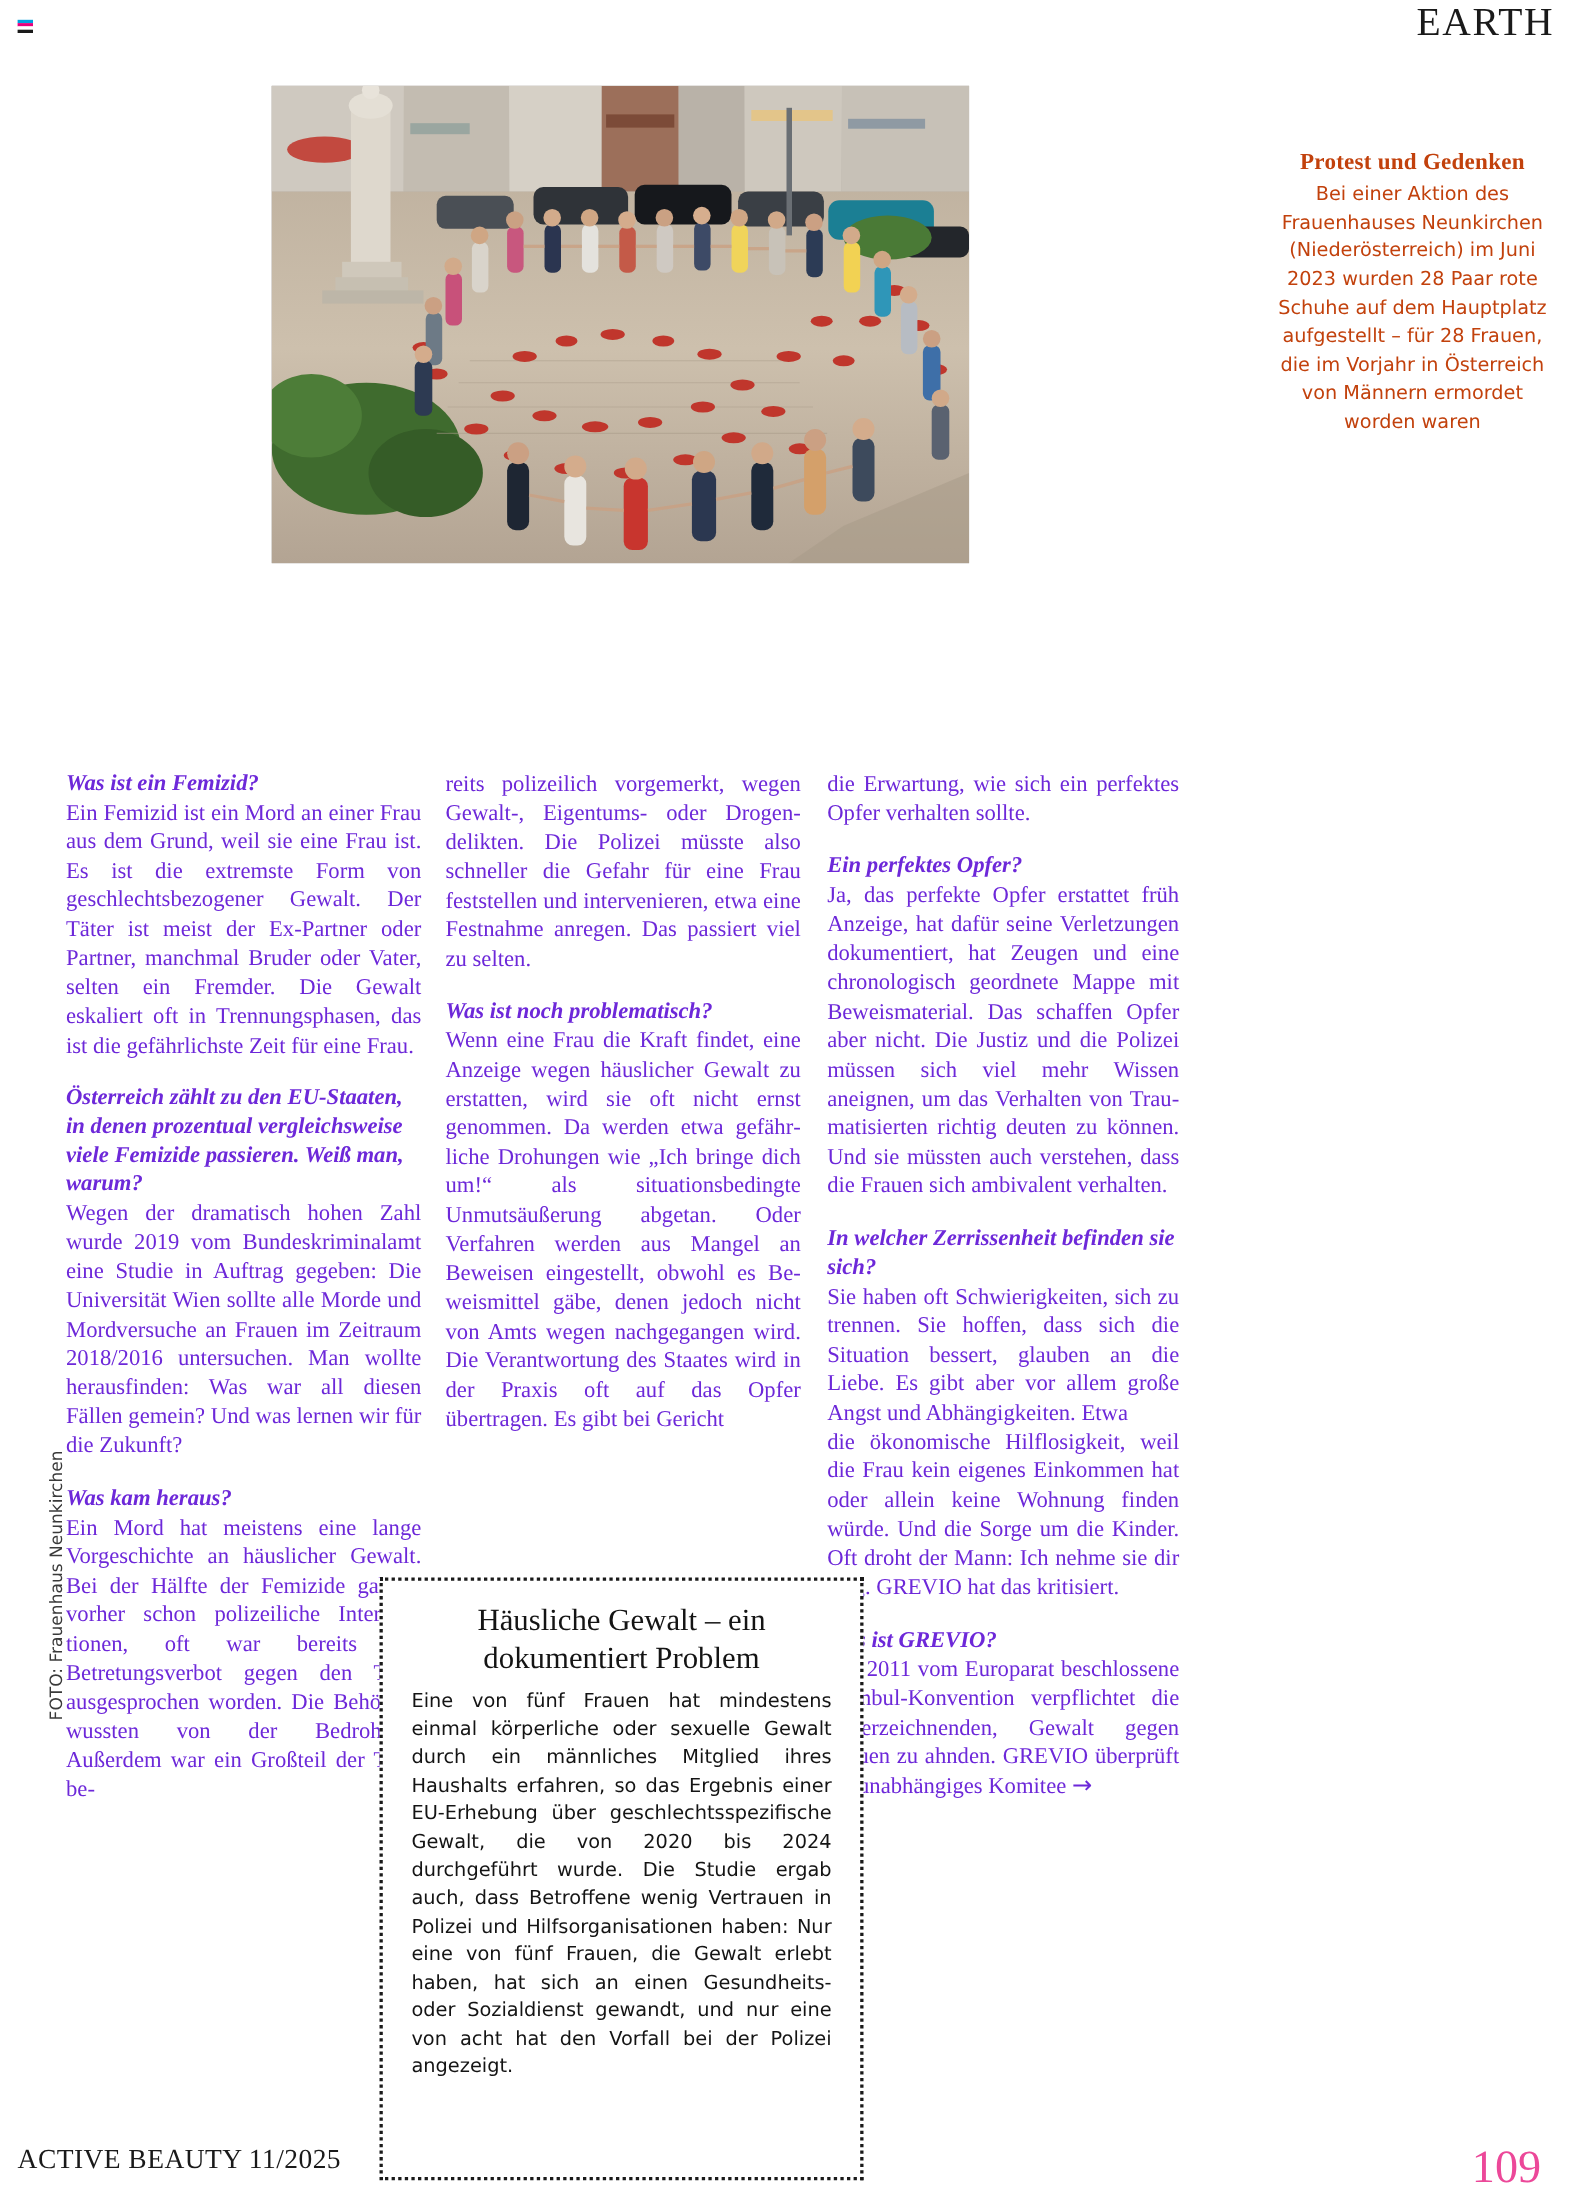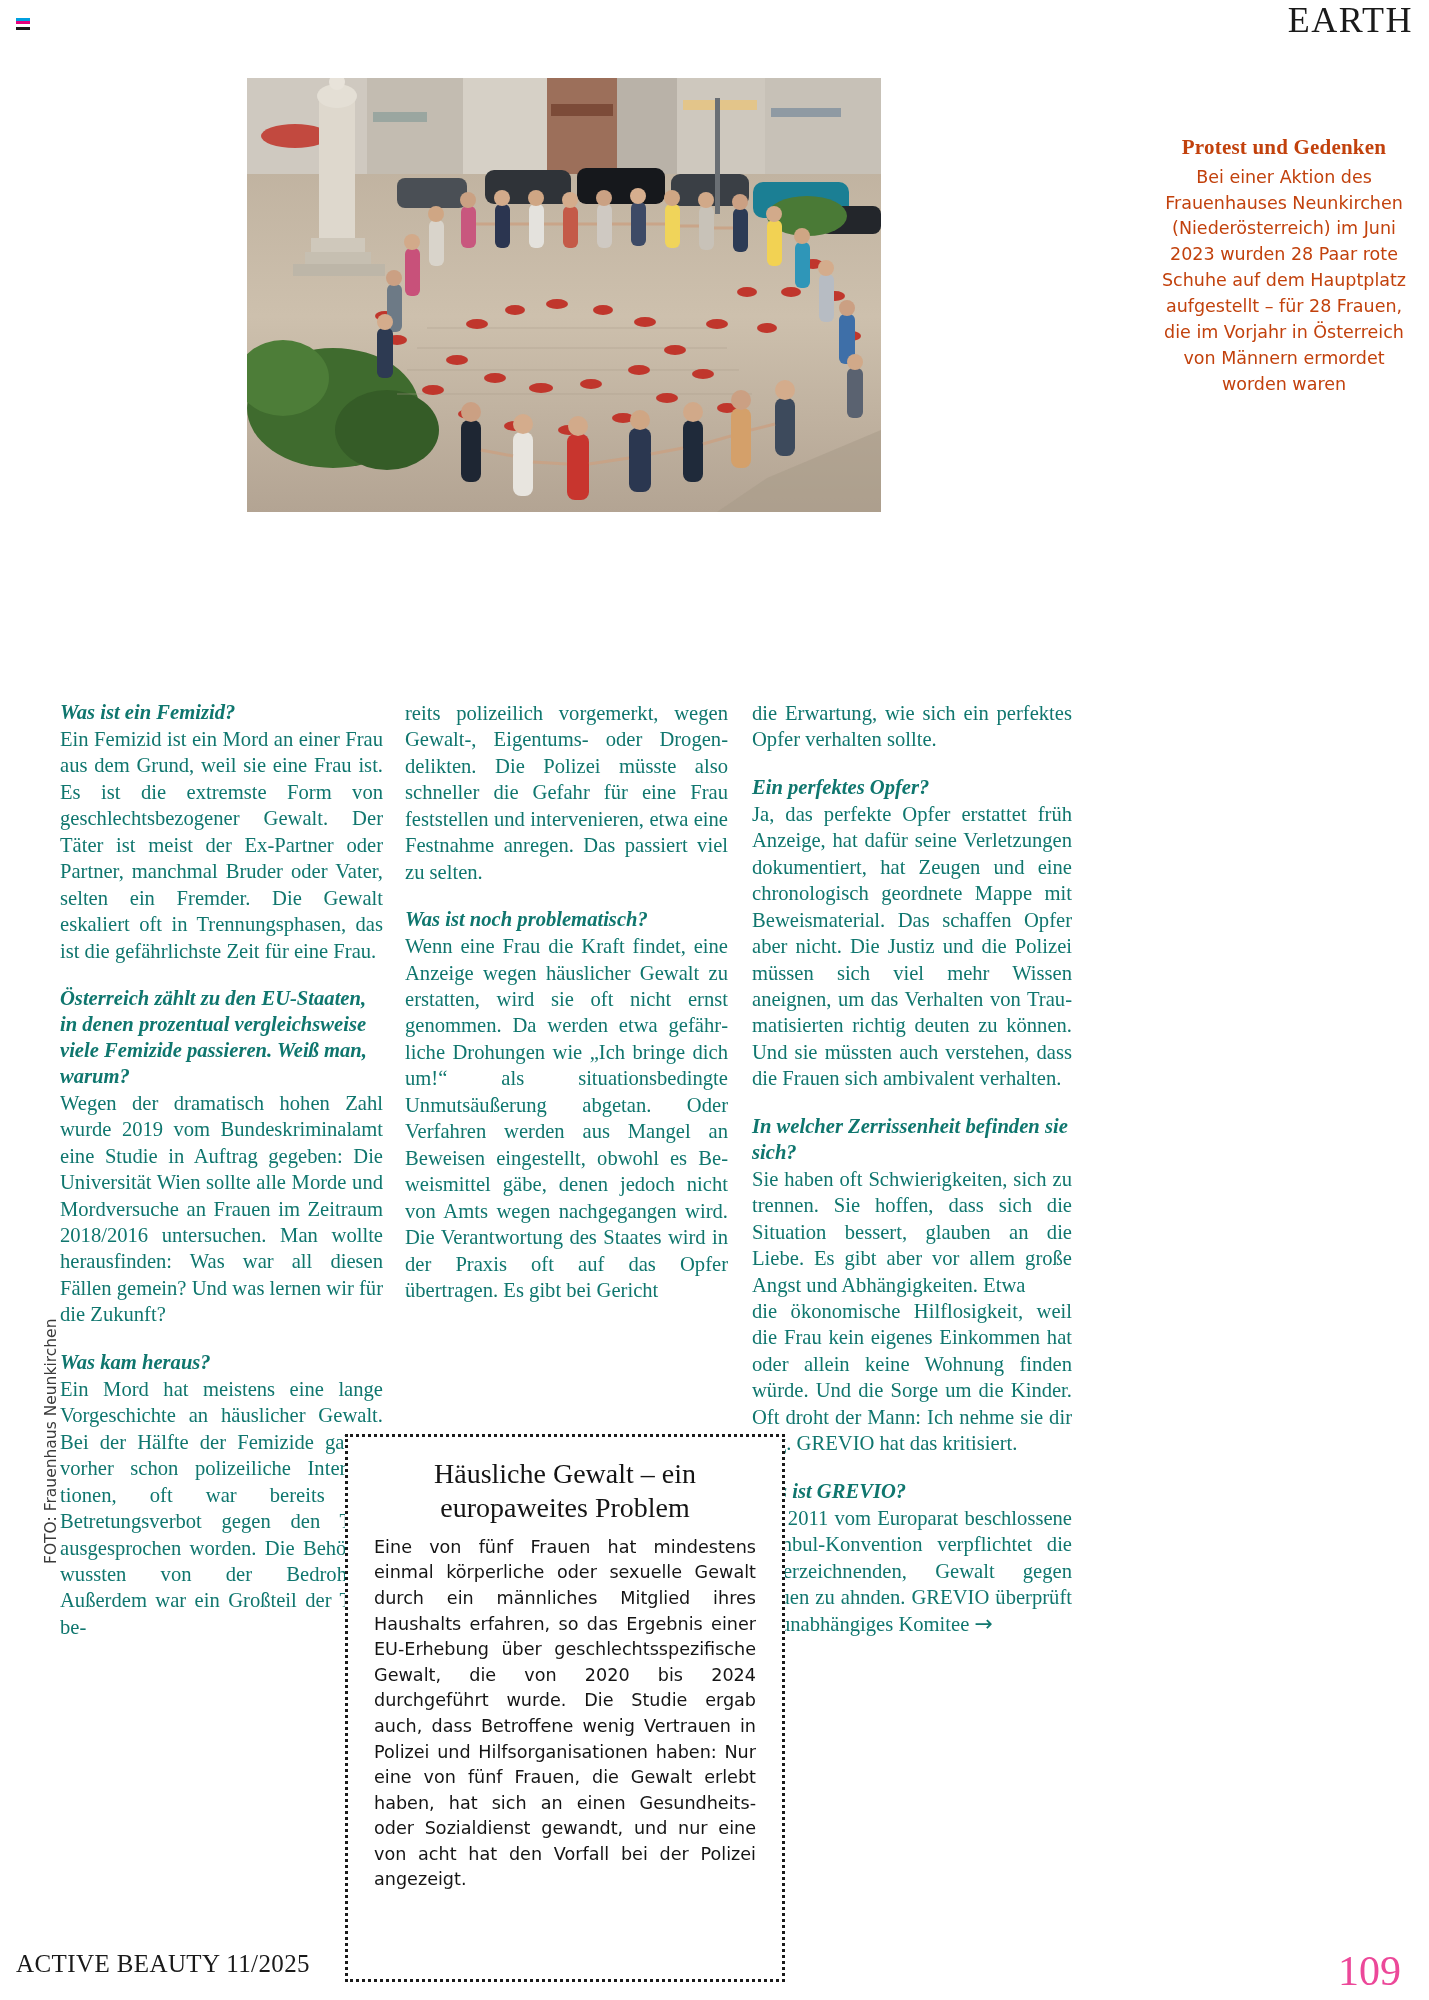--- a/index.html
+++ b/index.html
@@ -81,21 +81,21 @@
   }
 
   
   .col {
     position: absolute;
     top: 700px;
     width: 320px;
     font-size: 20.6px;
     line-height: 1.285;
     text-align: justify;
-    color: #0f766e;
+    color: #6d28d9;
     -webkit-hyphens: manual;
     hyphens: manual;
   }
   #col1 { left: 60px;  width: 322px; }
   #col2 { left: 408px; width: 322px; }
   #col3 { left: 755px; width: 322px; }
 
   .col p { margin: 0; }
   .col p.para + p.para { margin-top: 0; }
   .col h3 {
@@ -400,20 +400,20 @@
     <div class="gap"></div>
     <h3>In welcher Zerrissenheit befinden sie sich?</h3>
     <p class="para">Sie haben oft Schwierigkeiten, sich zu trennen. Sie hoffen, dass sich die Situation bessert, glauben an die Liebe. Es gibt aber vor allem große Angst und Abhängigkeiten. Etwa</p>
     <p class="para">die ökonomische Hilflosig­keit, weil die Frau kein eigenes Einkommen hat oder allein keine Wohnung finden würde. Und die Sorge um die Kinder. Oft droht der Mann: Ich neh­me sie dir weg. GREVIO hat das kritisiert.</p>
     <div class="gap"></div>
     <h3>Was ist GREVIO?</h3>
     <p class="para"><span>Die 2011 vom Europarat be­schlossene Istanbul-Konventi­on verpflichtet die Unterzeich­nenden, Gewalt gegen Frauen zu ahnden. GREVIO überprüft als unabhängiges Komitee</span> <span class="arrow-glyph">→</span></p>
   </div>
 
   <div class="infobox">
-    <div class="ib-title">Häusliche Gewalt – ein europaweites Problem</div>
+    <div class="ib-title">Häusliche Gewalt – ein dokumentiert Problem</div>
     <div class="ib-body">Eine von fünf Frauen hat mindestens einmal körperliche oder sexuelle Gewalt durch ein männliches Mitglied ihres Haushalts erfahren, so das Ergebnis einer EU-Erhebung über ge­schlechtsspezifische Gewalt, die von 2020 bis 2024 durchgeführt wurde. Die Studie ergab auch, dass Betroffene wenig Vertrauen in Polizei und Hilfsorganisationen haben: Nur eine von fünf Frauen, die Gewalt erlebt haben, hat sich an einen Gesundheits- oder Sozialdienst ge­wandt, und nur eine von acht hat den Vorfall bei der Polizei angezeigt.</div>
   </div>
 
   <div class="footer-left">ACTIVE BEAUTY 11/2025</div>
   <div class="footer-right">109</div>
 
 </div>
 
 </body></html>

